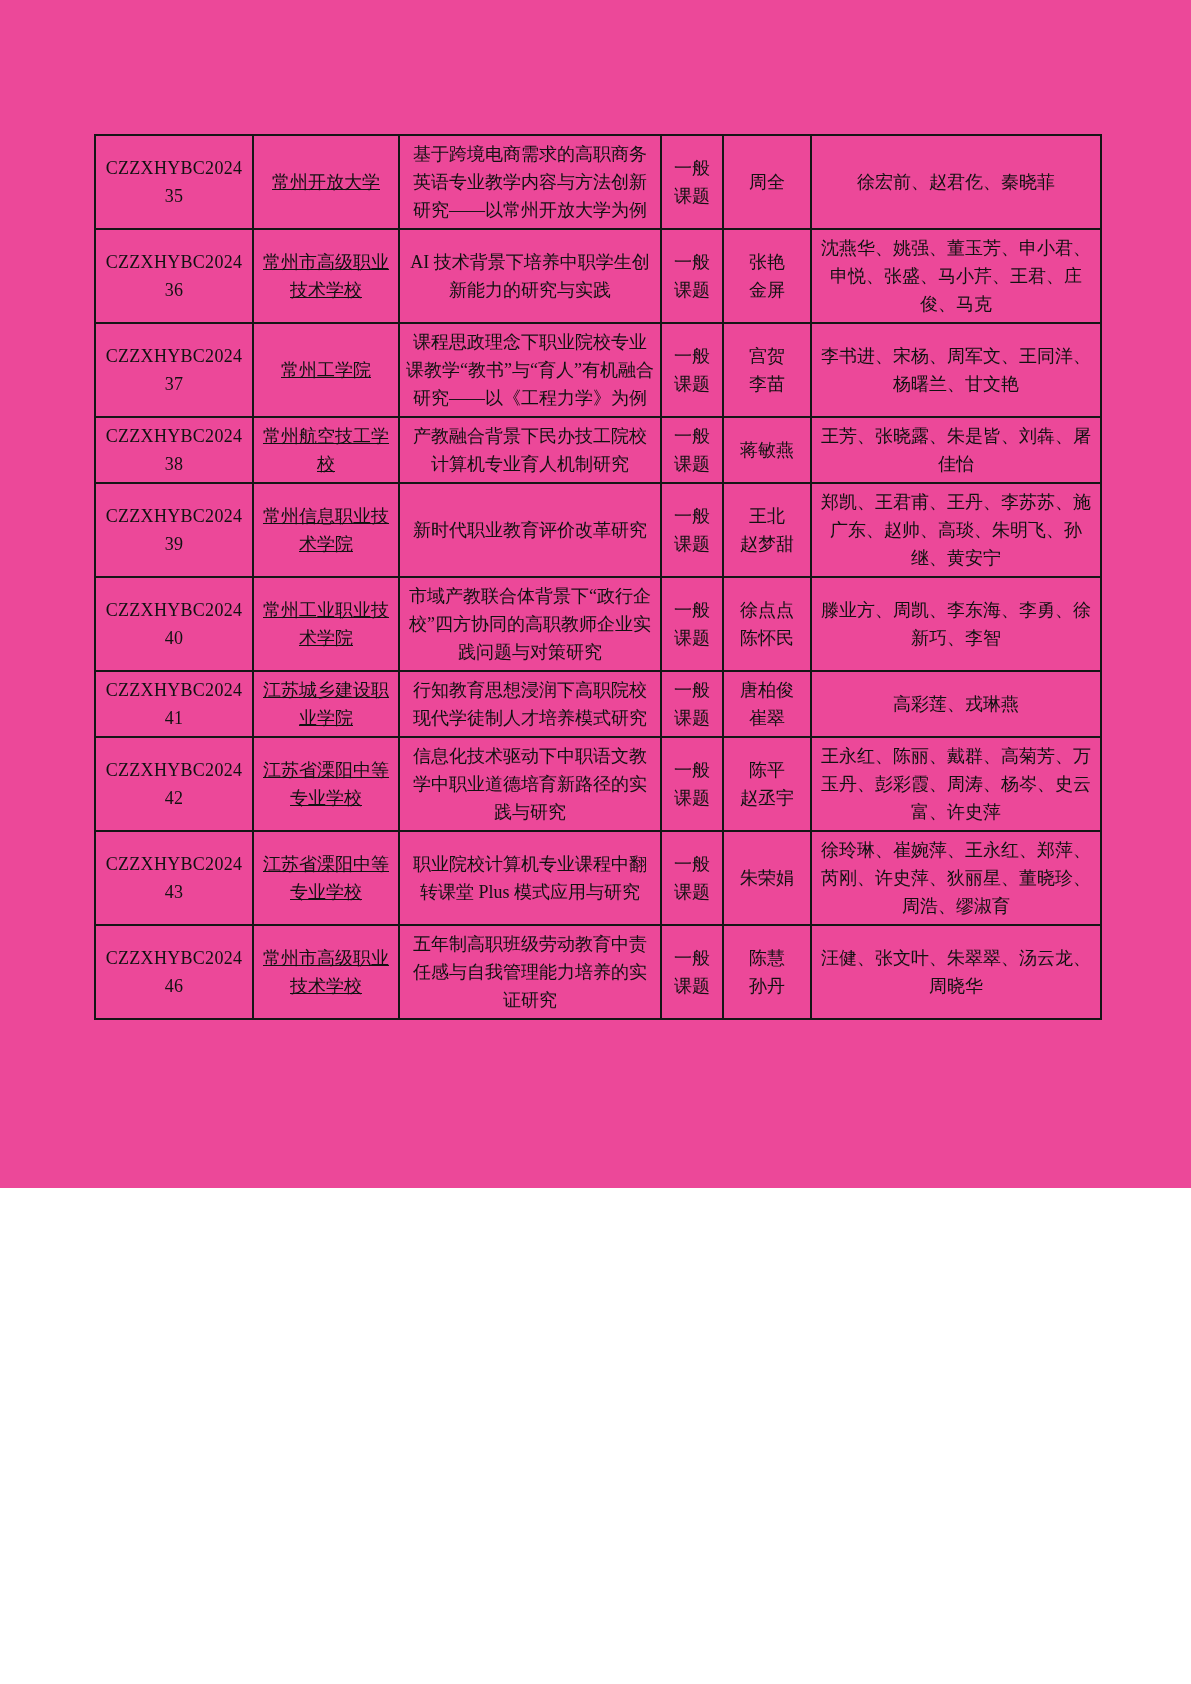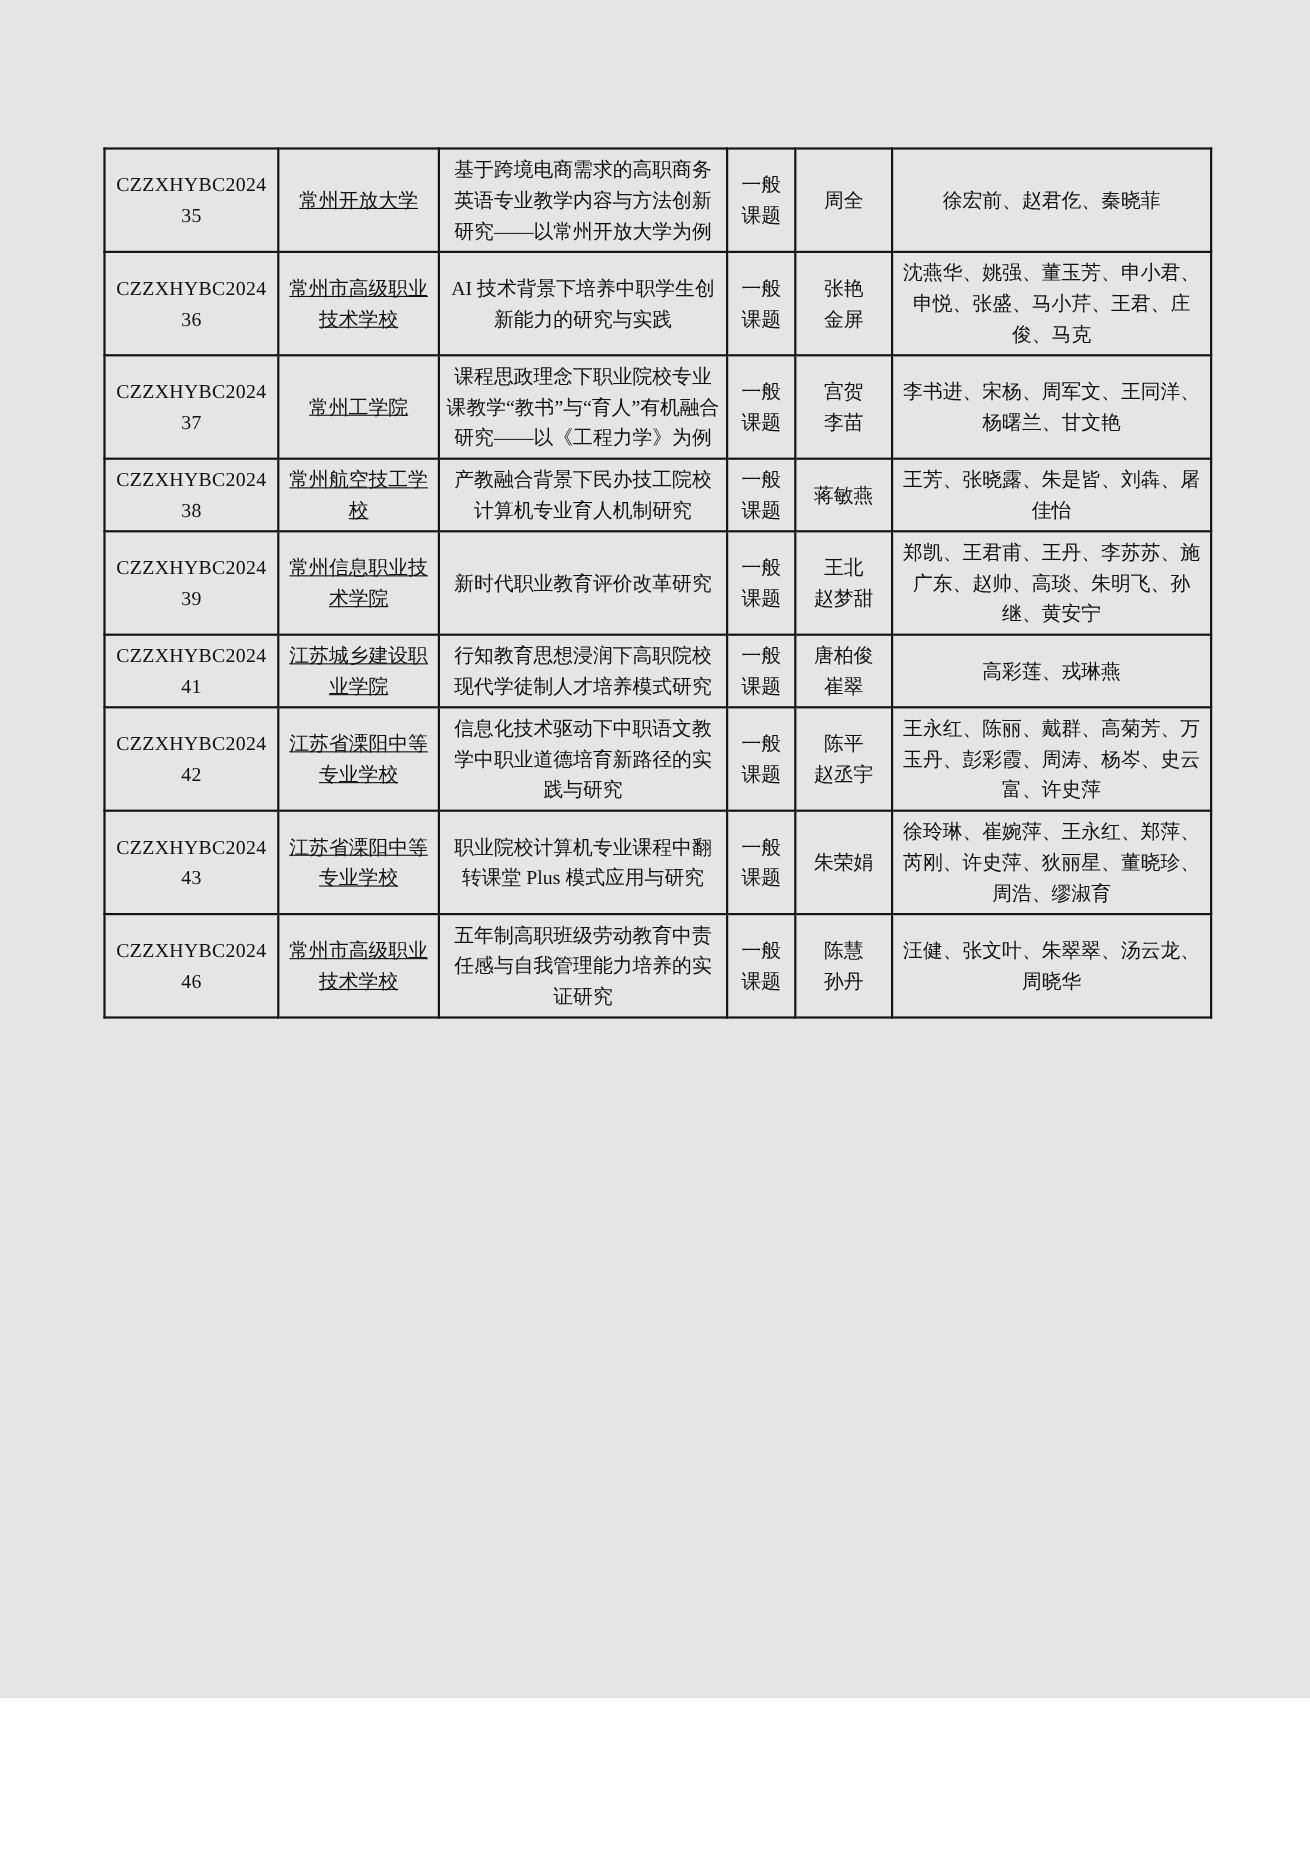--- a/index.html
+++ b/index.html
@@ -3,22 +3,22 @@
 <meta charset="utf-8">
 <style>
   html, body {
     margin: 0;
     padding: 0;
     background: #ffffff;
   }
   .page {
     position: relative;
     width: 1191px;
-    height: 1544px;
-    background: #e5e5e5;
+    height: 1188px;
+    background: #ec4899;
     font-family: "Liberation Serif", "DejaVu Serif", serif;
     color: #111111;
   }
   table.projects {
     position: absolute;
     left: 94px;
     top: 134px;
     width: 1006px;
     border-collapse: collapse;
     table-layout: fixed;
@@ -119,20 +119,29 @@
         <tr>
       <td class="col-id">CZZXHYBC202439</td>
       <td class="col-inst">常州信息职业技术学院</td>
       <td class="col-title">新时代职业教育评价改革研究</td>
       <td class="col-cat">一般课题</td>
       <td class="col-leader">王北
 赵梦甜</td>
       <td class="col-members">郑凯、王君甫、王丹、李苏苏、施广东、赵帅、高琰、朱明飞、孙继、黄安宁</td>
     </tr>
         <tr>
+      <td class="col-id">CZZXHYBC202440</td>
+      <td class="col-inst">常州工业职业技术学院</td>
+      <td class="col-title">市域产教联合体背景下“政行企校”四方协同的高职教师企业实践问题与对策研究</td>
+      <td class="col-cat">一般课题</td>
+      <td class="col-leader">徐点点
+陈怀民</td>
+      <td class="col-members">滕业方、周凯、李东海、李勇、徐新巧、李智</td>
+    </tr>
+        <tr>
       <td class="col-id">CZZXHYBC202441</td>
       <td class="col-inst">江苏城乡建设职业学院</td>
       <td class="col-title">行知教育思想浸润下高职院校现代学徒制人才培养模式研究</td>
       <td class="col-cat">一般课题</td>
       <td class="col-leader">唐柏俊
 崔翠</td>
       <td class="col-members">高彩莲、戎琳燕</td>
     </tr>
         <tr>
       <td class="col-id">CZZXHYBC202442</td>

